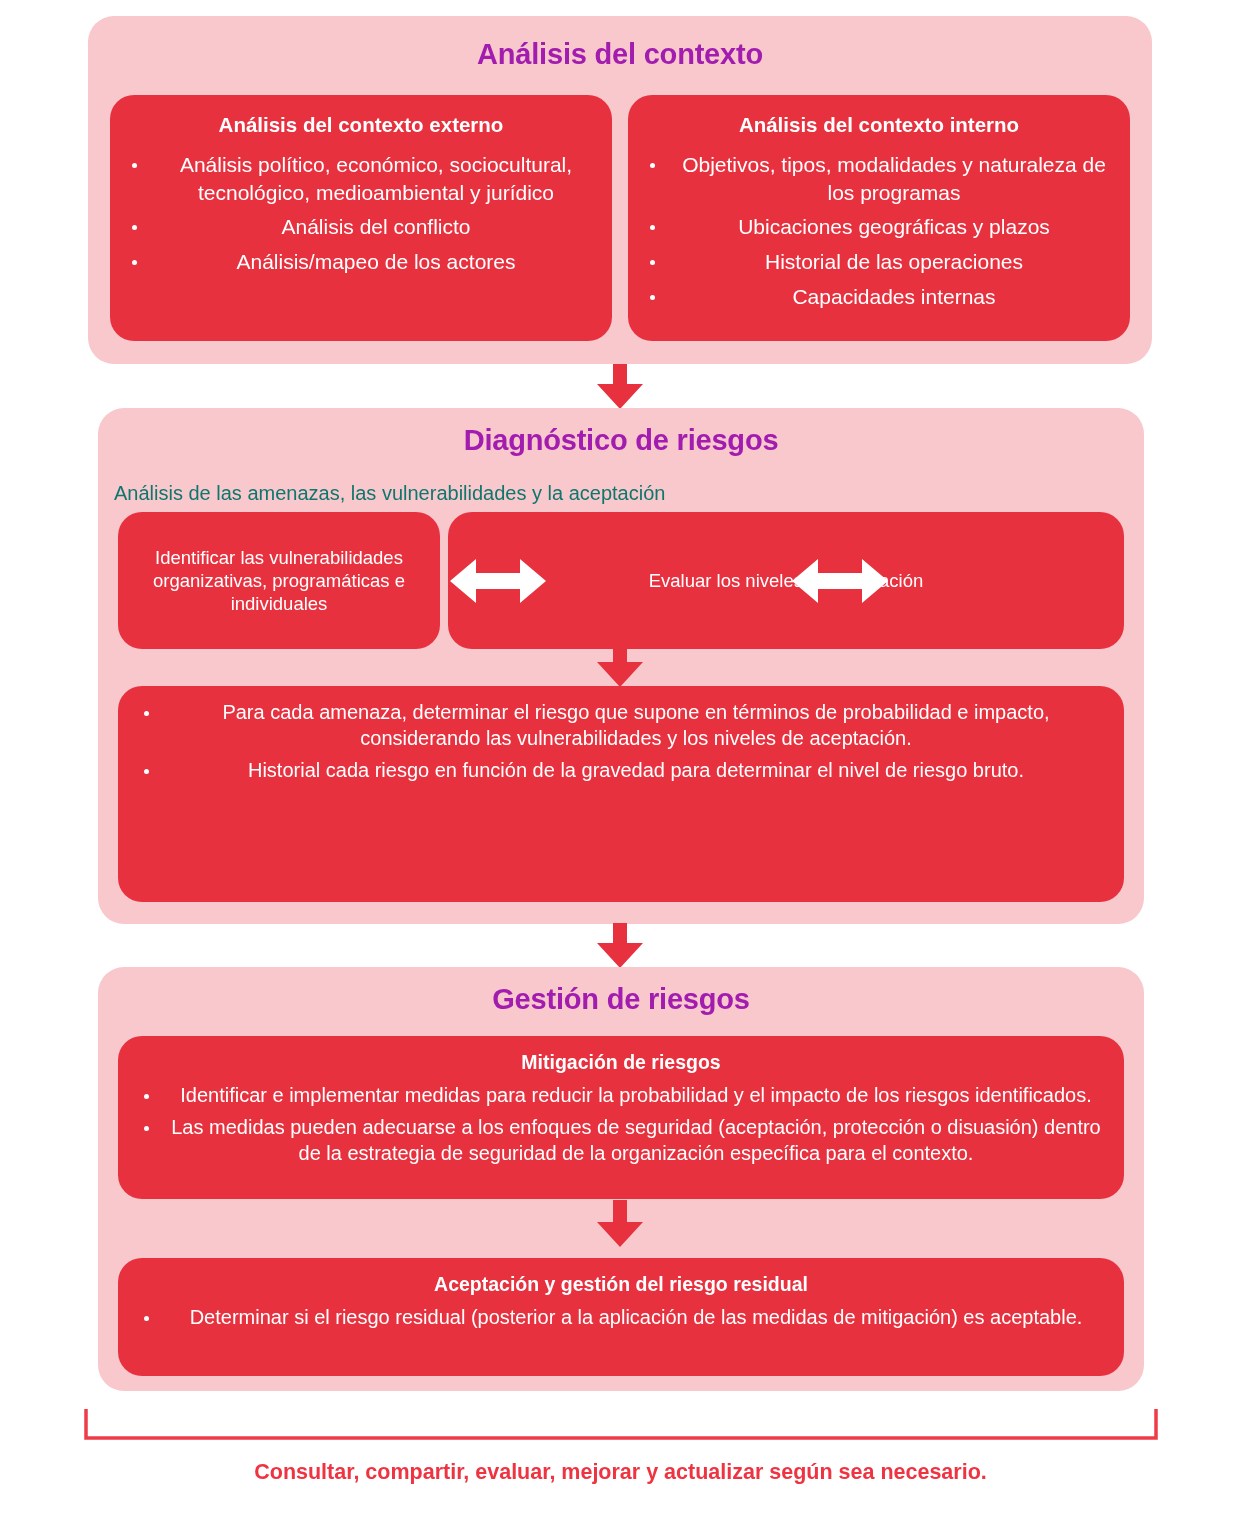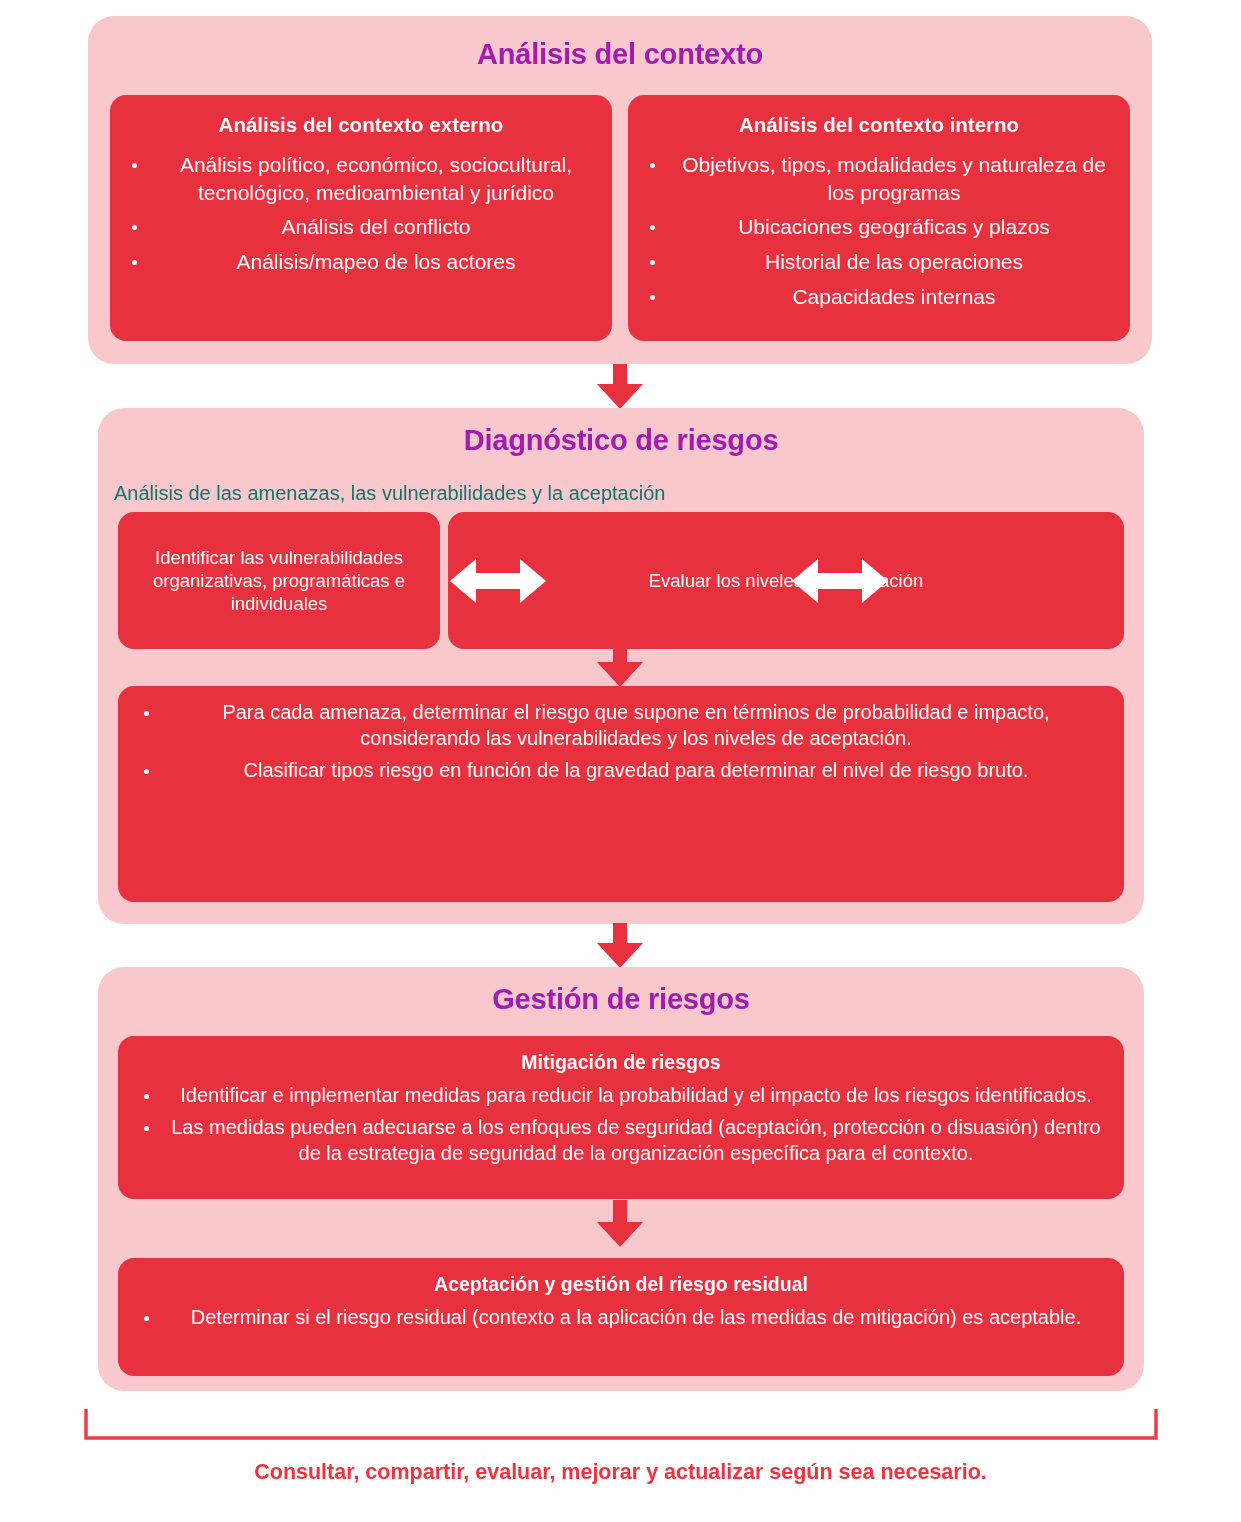--- a/index.html
+++ b/index.html
@@ -52,21 +52,21 @@
     color: #0f766e;
     font-size: 20px;
     line-height: 1.2;
     margin: 16px;
     padding-top: 8px;
   }
 
   
   .card {
     background: #e8313f;
-    border-radius: 16px;
+    border-radius: 24px;
     color: #ffffff;
     box-sizing: border-box;
     position: relative;
   }
   .card-title {
     text-align: center;
     font-weight: bold;
     color: #ffffff;
     margin: 0;
     line-height: 1.25;
@@ -272,21 +272,21 @@
       <div class="dbl-arrow" id="dbl-arrow-2">
         <svg viewBox="0 0 96 48" width="96" height="48" aria-hidden="true">
           <polygon points="0,24 26,2 26,16 70,16 70,2 96,24 70,46 70,32 26,32 26,46" fill="#ffffff"></polygon>
         </svg>
       </div>
     </div>
 
     <div class="card" id="card-risk-analysis">
       <ul class="bullets">
         <li>Para cada amenaza, determinar el riesgo que supone en términos de probabilidad e impacto, considerando las vulnerabilidades y los niveles de aceptación.</li>
-        <li>Clasificar tipos riesgo en función de la gravedad para determinar el nivel de riesgo bruto.</li>
+        <li>Historial cada riesgo en función de la gravedad para determinar el nivel de riesgo bruto.</li>
       </ul>
     </div>
   </section>
 
   <div class="down-arrow" id="arrow-triad-to-risk">
     <svg viewBox="0 0 56 48" width="56" height="48" aria-hidden="true">
       <polygon points="21,0 35,0 35,22 51,22 28,47 5,22 21,22" fill="#e8313f"></polygon>
     </svg>
   </div>
 
@@ -303,21 +303,21 @@
       <h3 class="card-title">Mitigación de riesgos</h3>
       <ul class="bullets">
         <li>Identificar e implementar medidas para reducir la probabilidad y  el impacto de los riesgos identificados.</li>
         <li>Las medidas pueden adecuarse a los enfoques de seguridad (aceptación, protección o disuasión) dentro de la estrategia de seguridad de la organización específica para el contexto.</li>
       </ul>
     </div>
 
     <div class="card" id="card-residual">
       <h3 class="card-title">Aceptación y gestión del riesgo residual</h3>
       <ul class="bullets">
-        <li>Determinar si el riesgo residual (contexto a la aplicación de las medidas de mitigación) es aceptable.</li>
+        <li>Determinar si el riesgo residual (posterior a la aplicación de las medidas de mitigación) es aceptable.</li>
       </ul>
     </div>
   </section>
 
   <div class="down-arrow" id="arrow-mit-to-res">
     <svg viewBox="0 0 56 48" width="56" height="48" aria-hidden="true">
       <polygon points="21,0 35,0 35,22 51,22 28,47 5,22 21,22" fill="#e8313f"></polygon>
     </svg>
   </div>
 

